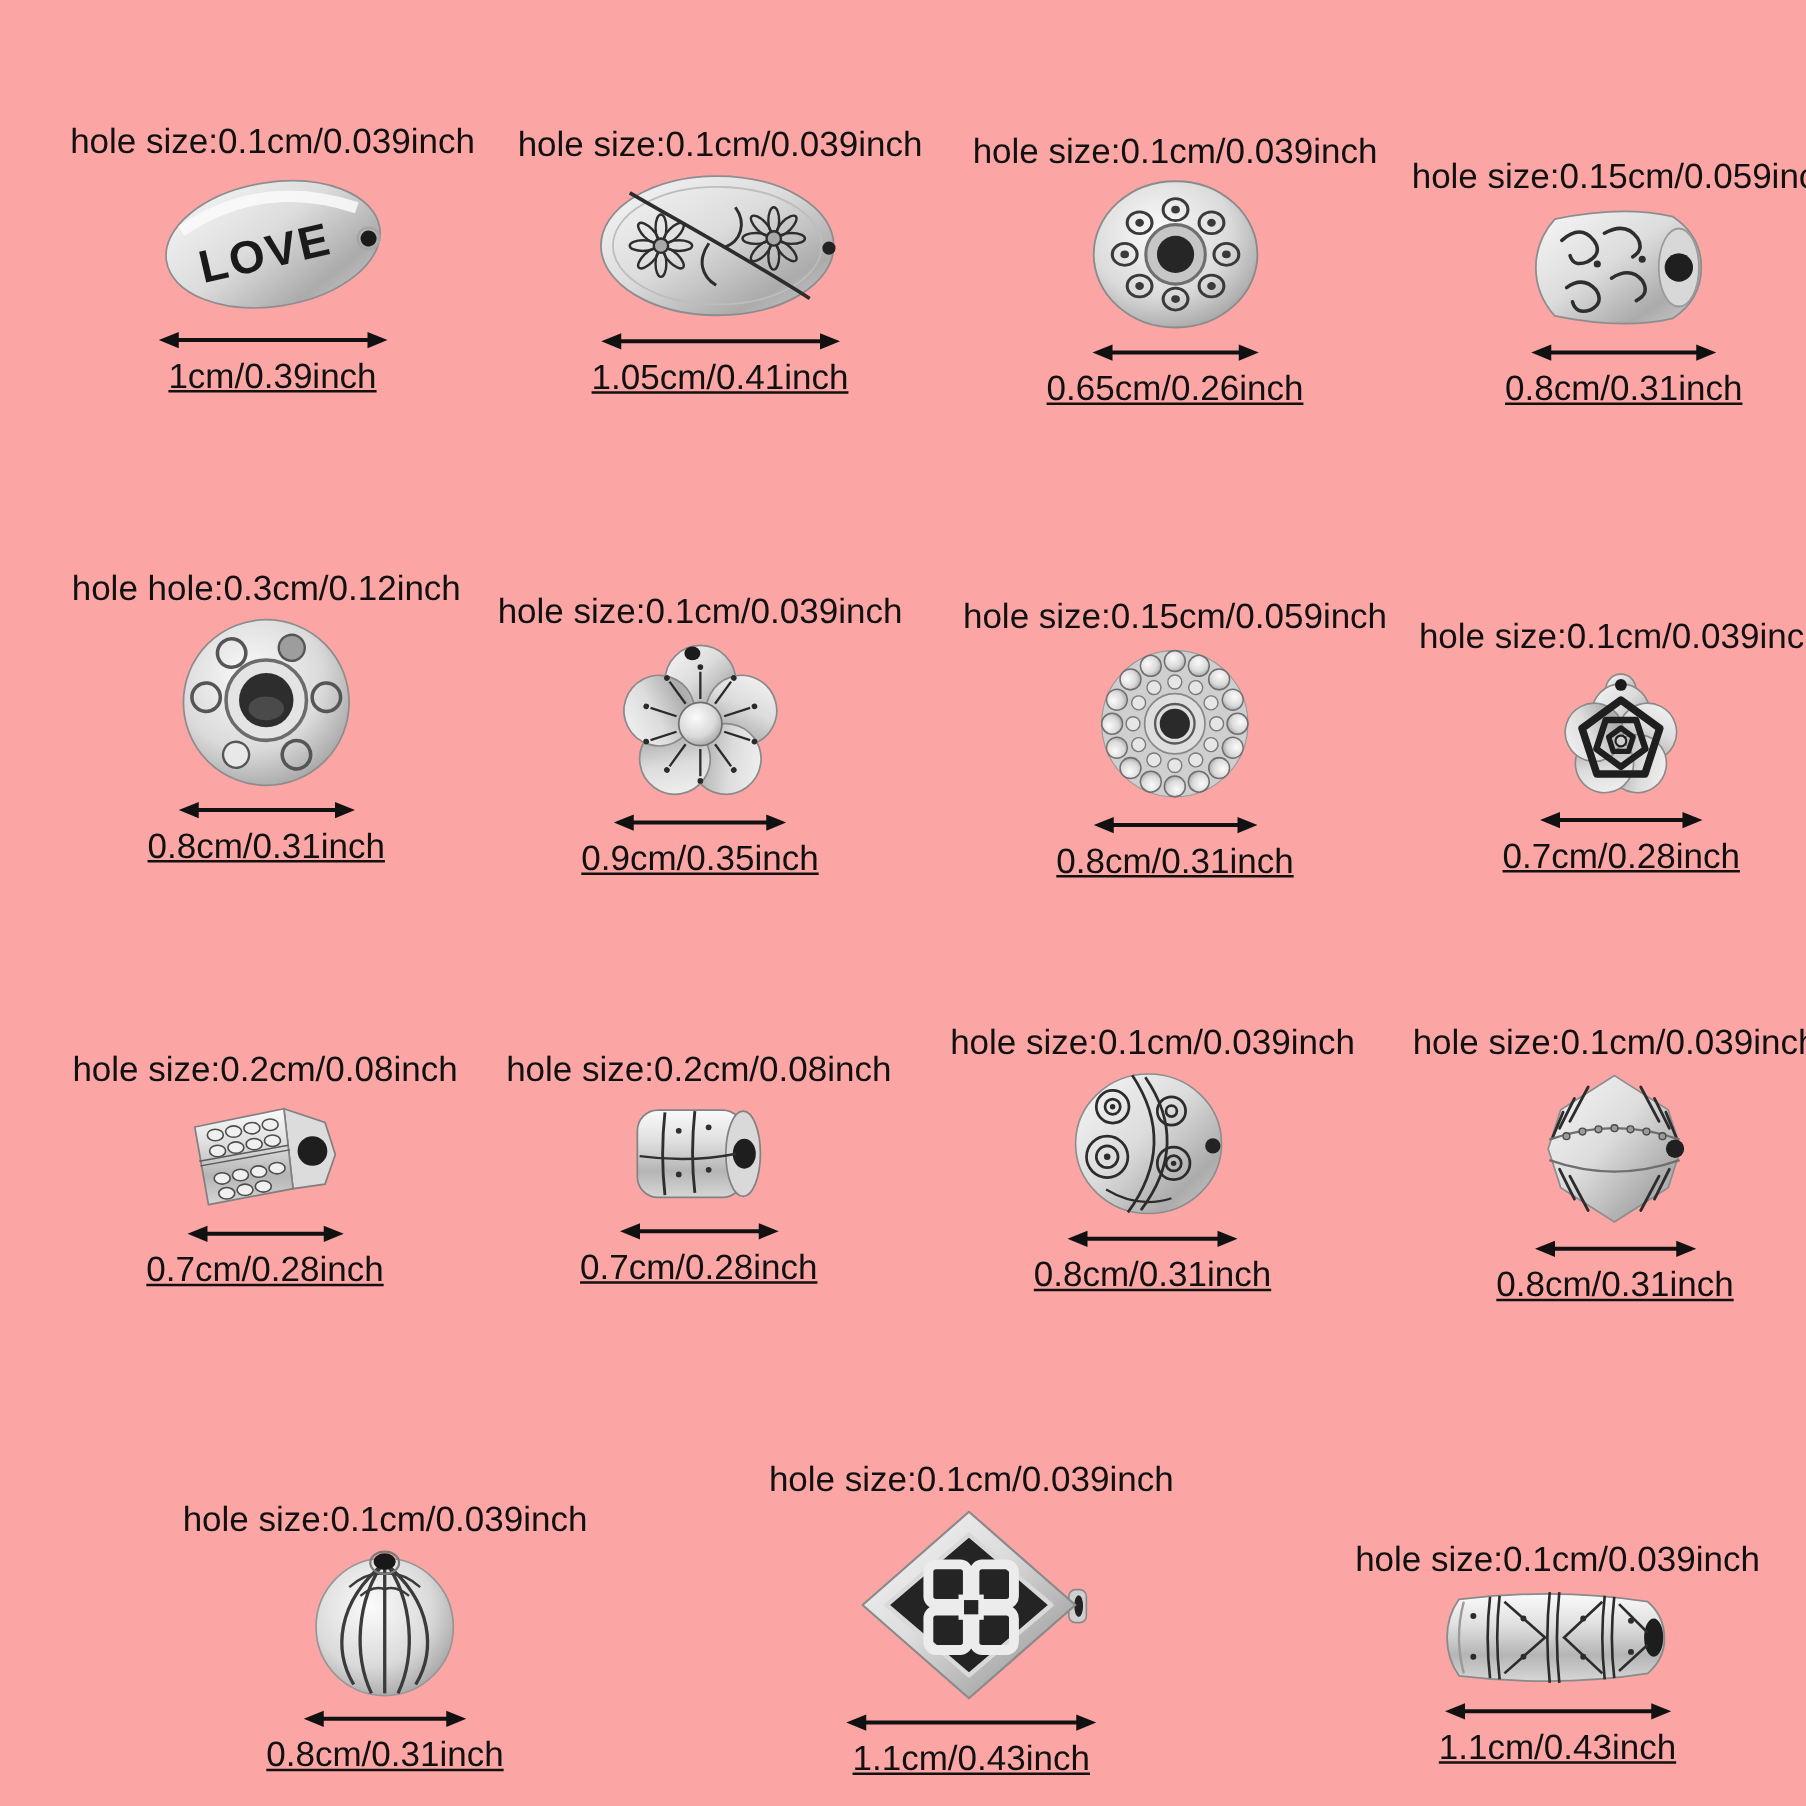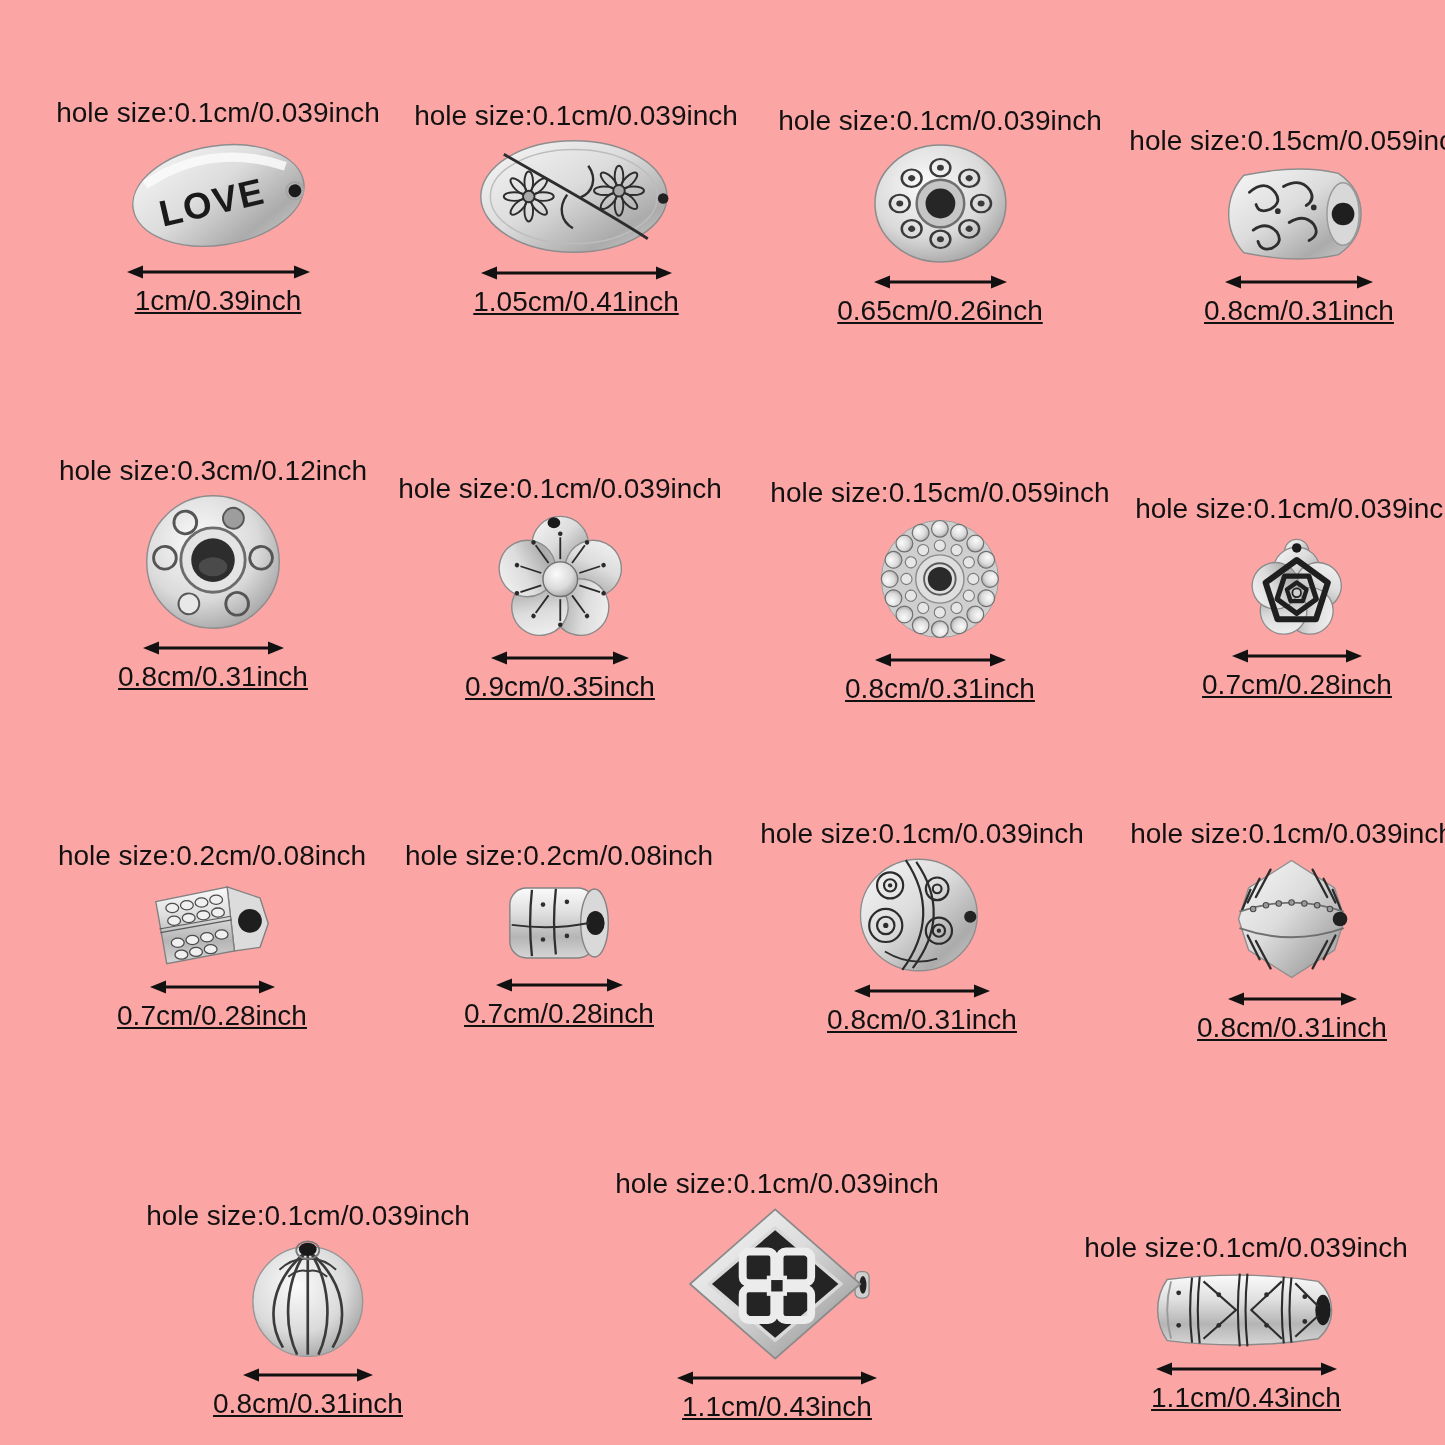--- a/index.html
+++ b/index.html
@@ -182,21 +182,21 @@
     </div>
     <svg class="dim-arrow" width="150" height="20" viewBox="0 0 150 20">
       <line x1="12" y1="10" x2="138" y2="10" stroke="#111" stroke-width="3.2"></line>
       <polygon points="1,10 17,3.5 17,16.5" fill="#111"></polygon>
         <polygon points="149,10 133,3.5 133,16.5" fill="#111"></polygon>
     </svg>
     <div class="size-label">0.8cm/0.31inch</div>
   </figure>
 
   <figure class="cell" style="left:18px;top:438px;width:310px">
-    <div class="hole-label">hole size:0.3cm/0.12inch</div>
+    <div class="hole-label">hole hole:0.3cm/0.12inch</div>
     <div class="bead-box" style="height:148px">
       <svg height="142" viewBox="0 0 150 150">
         <circle cx="75" cy="75" r="70" fill="url(#gSilverR)" stroke="#8d8d8d" stroke-width="1.5"></circle>
         <g transform="translate(75,75)">
           <g transform="rotate(-35)">
               <circle cy="-51" r="12" fill="none" stroke="#555" stroke-width="3"></circle>
             </g>
           <g transform="rotate(25)">
               <circle cy="-51" r="11" fill="#9d9d9d" stroke="#555" stroke-width="2"></circle>
             </g>

